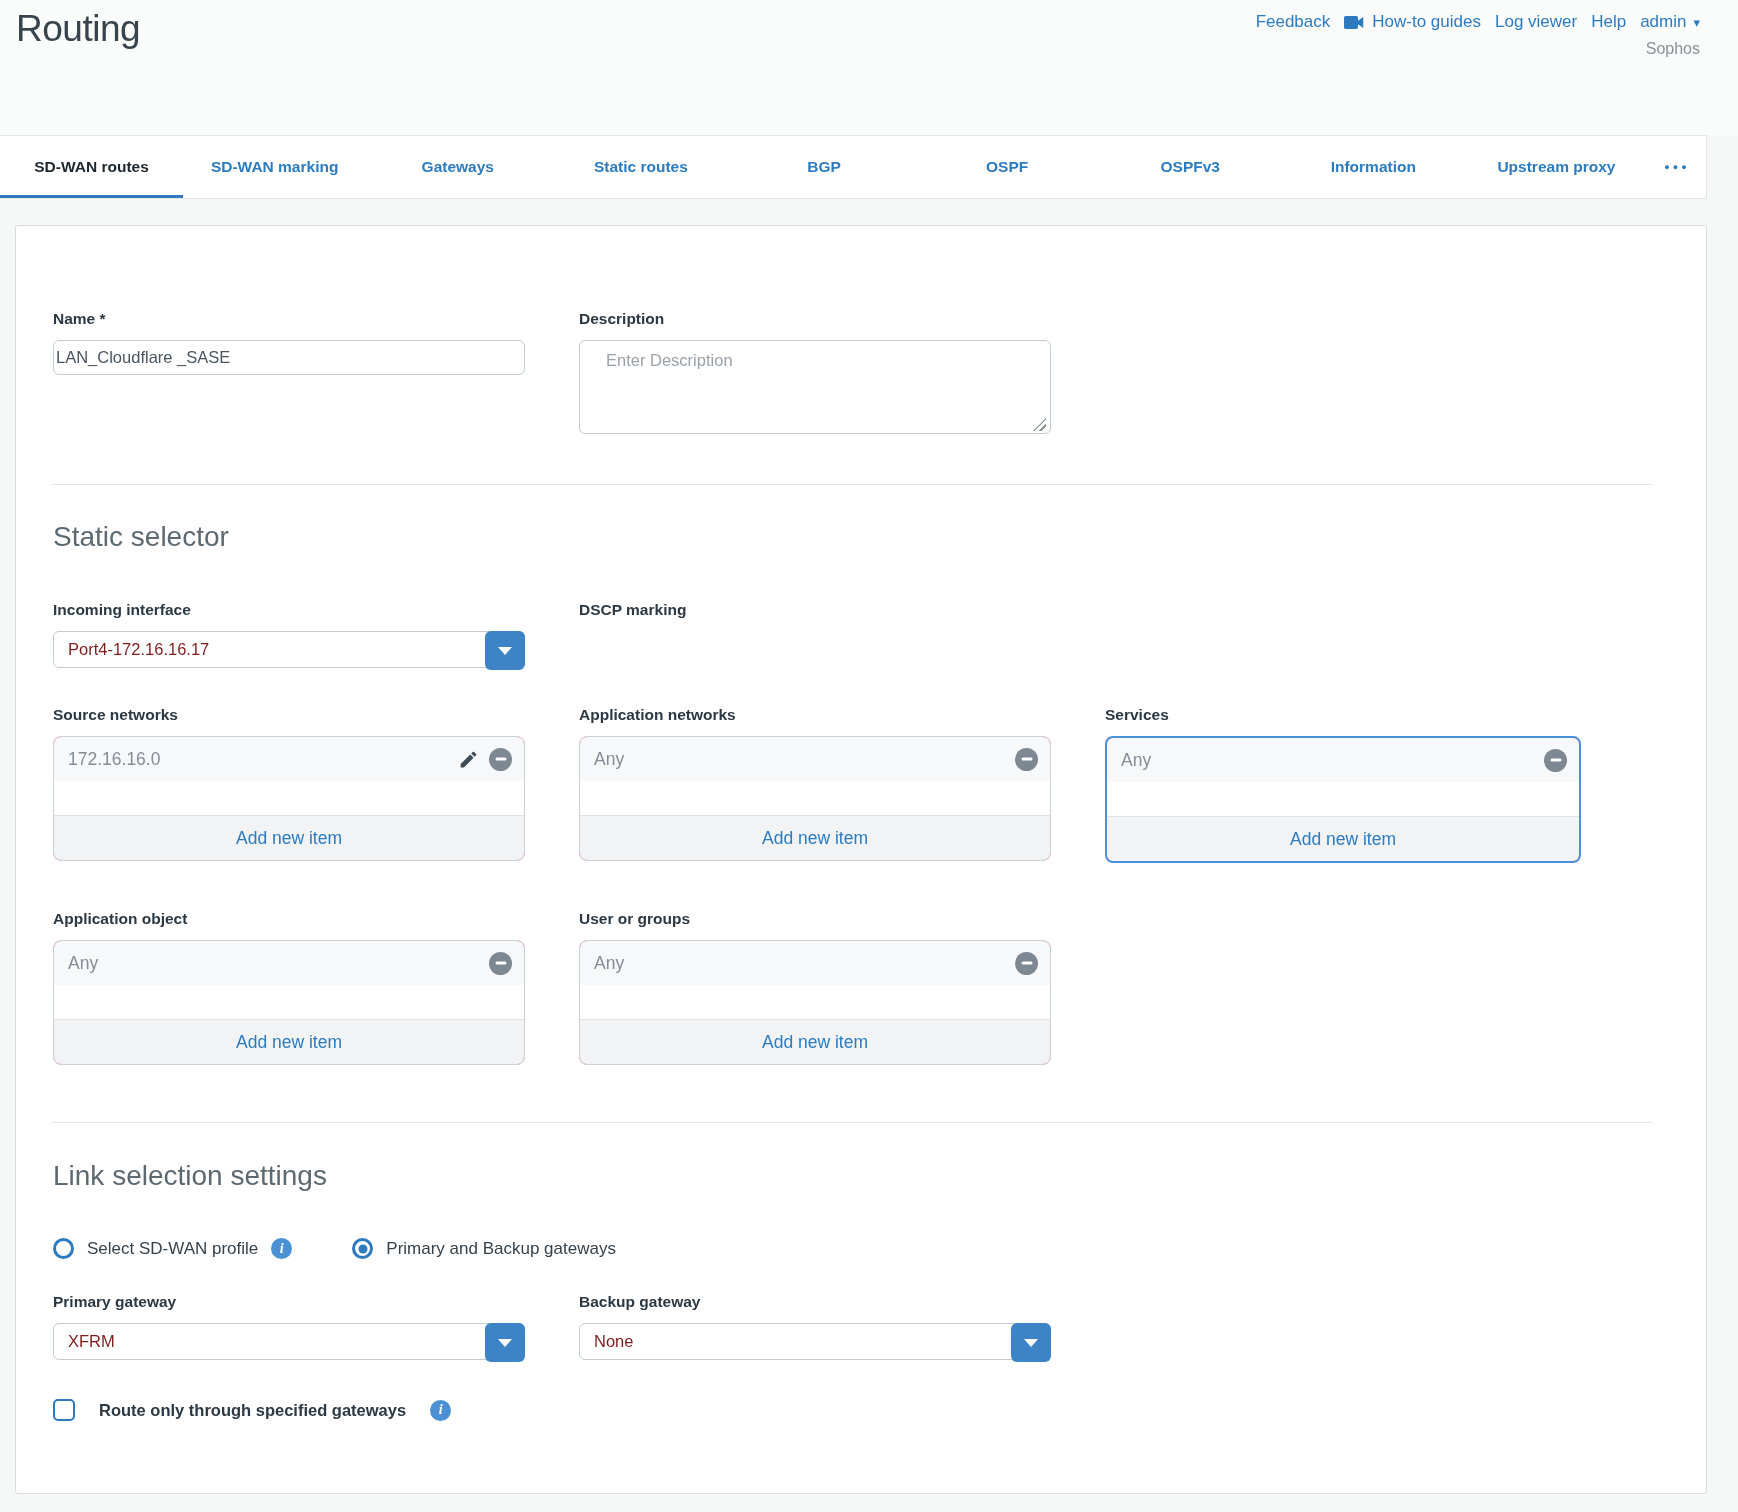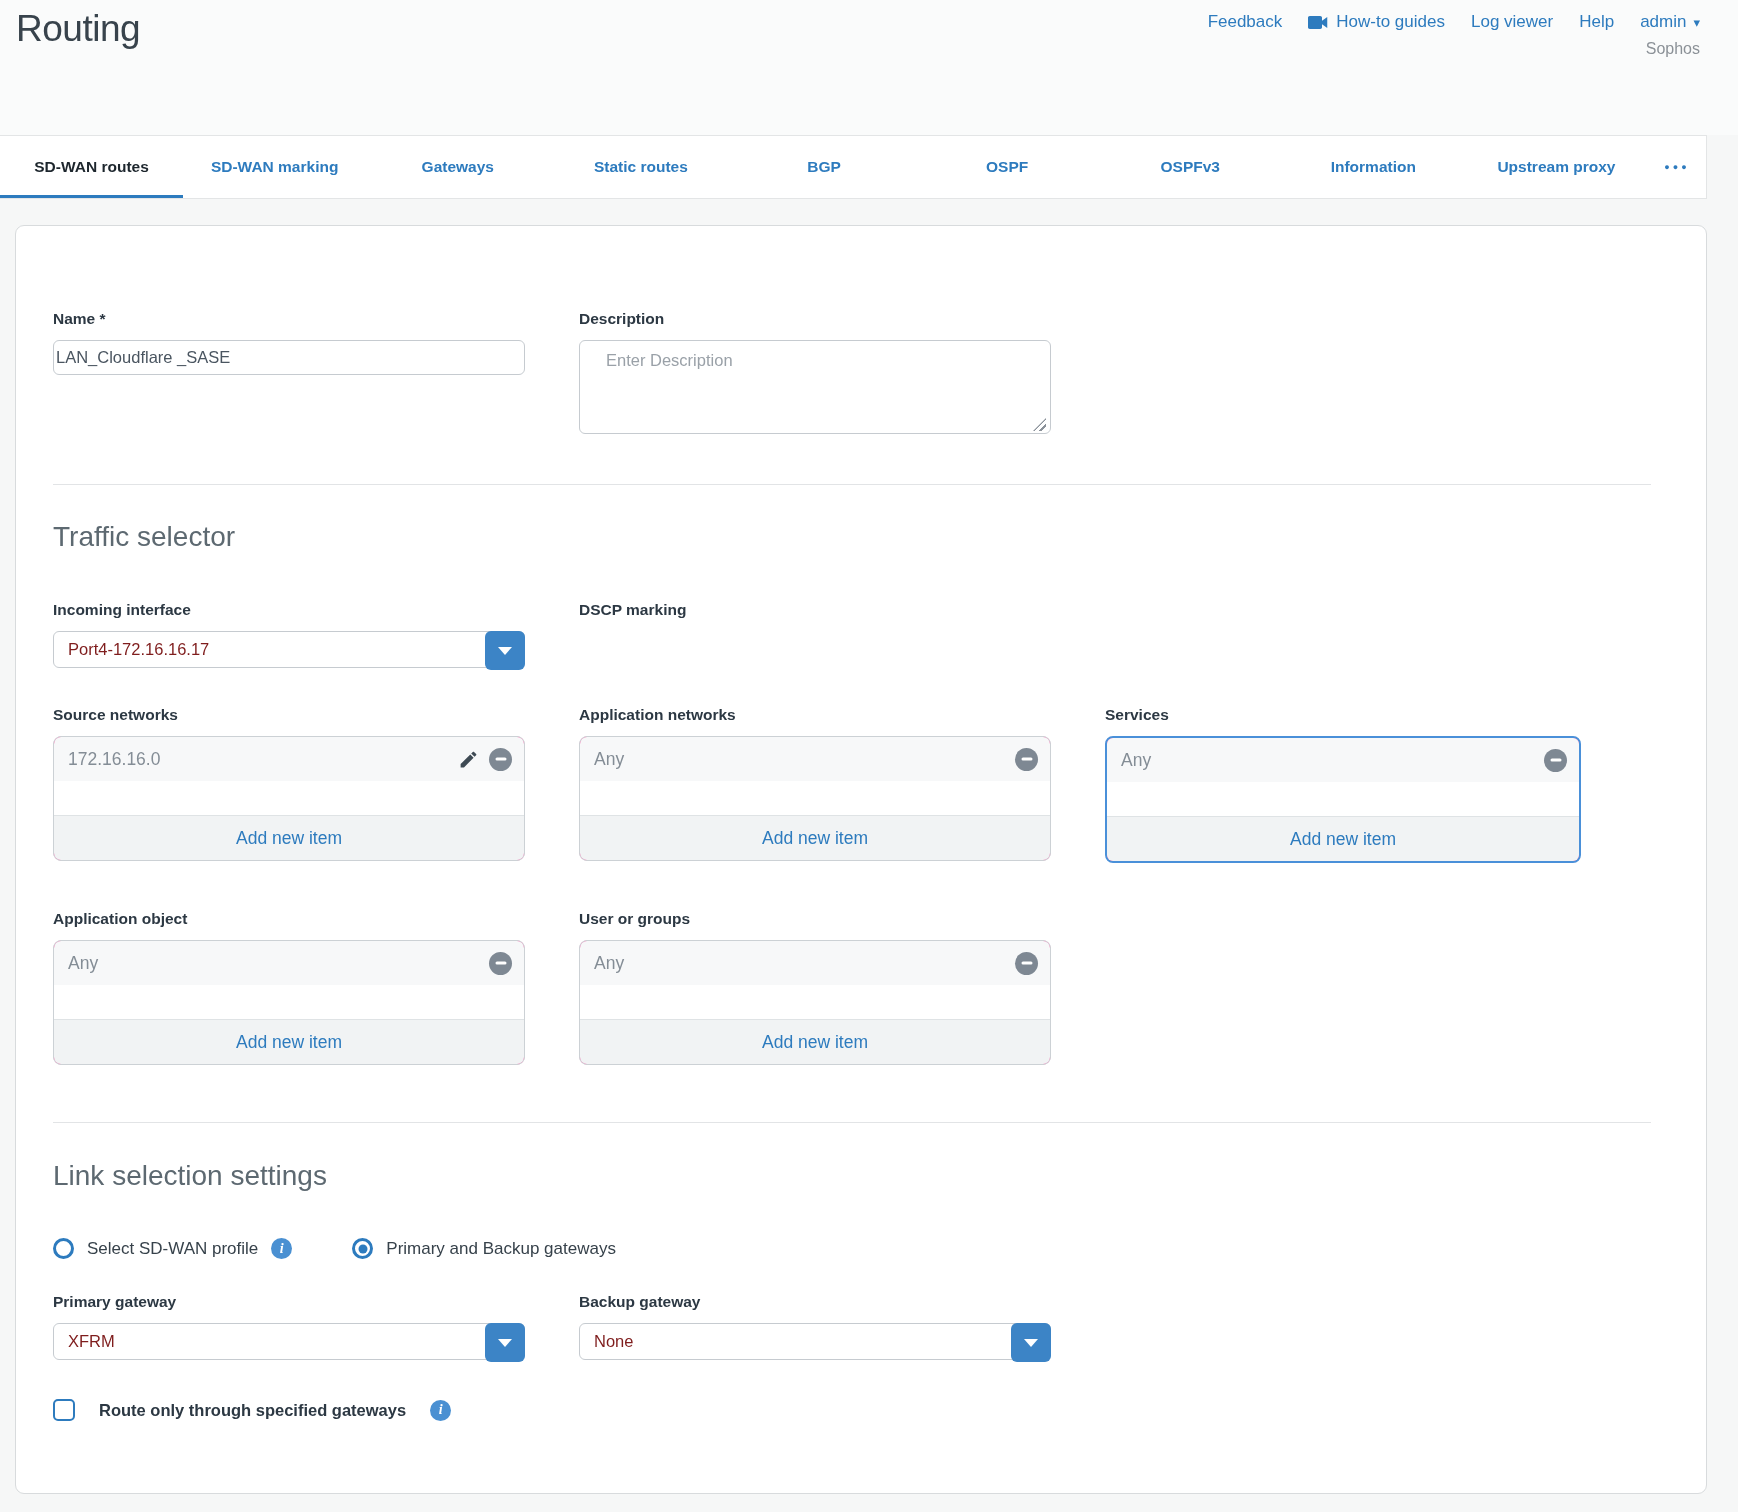--- a/index.html
+++ b/index.html
@@ -13,21 +13,21 @@
   }
 
   
   .header { position:relative; height:135px; background:#fafbfb; }
   .page-title {
     position:absolute; left:16px; top:8px;
     font-size:37px; font-weight:400; color:#38434c; letter-spacing:-0.5px;
   }
   .header-nav {
     position:absolute; top:12px; right:38px;
-    display:flex; align-items:center; gap:26px;
+    display:flex; align-items:center; gap:14px;
     font-size:17px; color:#2d7bbe;
   }
   .header-nav .navlink { display:flex; align-items:center; gap:7px; cursor:pointer; white-space:nowrap; }
   .cam-icon { width:21px; height:15px; display:inline-block; }
   .cam-icon svg { display:block; width:100%; height:100%; fill:#2d7bbe; }
   .caret { font-size:13px; line-height:1; }
   .brand {
     position:absolute; top:40px; right:38px;
     font-size:16px; color:#8b9197;
   }
@@ -50,21 +50,21 @@
   .tab-more {
     width:58px; display:flex; align-items:center; justify-content:center;
     color:#2d7bbe; font-size:9px; letter-spacing:3px; font-weight:700; cursor:pointer;
   }
 
   
   .panel {
     margin:26px 31px 0 15px;
     width:1692px; height:1269px;
     background:#ffffff;
-    border:1px solid #d8dbdd; border-radius:9px;
+    border:1px solid #d8dbdd; border-radius:3px;
     padding:84px 42px 0 37px;
     overflow:hidden;
   }
 
   .row2 { display:grid; grid-template-columns:472px 472px; column-gap:54px; }
   .row3 { display:grid; grid-template-columns:472px 472px 476px; column-gap:54px; }
 
   .field-label {
     font-size:15.5px; font-weight:700; color:#2c3843; margin-bottom:12px; display:block;
   }
@@ -230,21 +230,21 @@
       <span class="field-label">Description</span>
       <div class="ta-wrap">
         <textarea class="textarea" placeholder="Enter Description" style=""></textarea>
         <span class="ta-grip"></span>
       </div>
     </div>
   </div>
 
   <div class="divider mt-div1"></div>
 
-  <div class="sect-heading mt-h1">Traffic selector</div>
+  <div class="sect-heading mt-h1">Static selector</div>
 
   <div class="row2 mt-selrow">
     <div>
       <span class="field-label">Incoming interface</span>
       <div class="select">
         <span class="sel-value">Port4-172.16.16.17</span>
         <span class="sel-btn"></span>
       </div>
     </div>
     <div>

